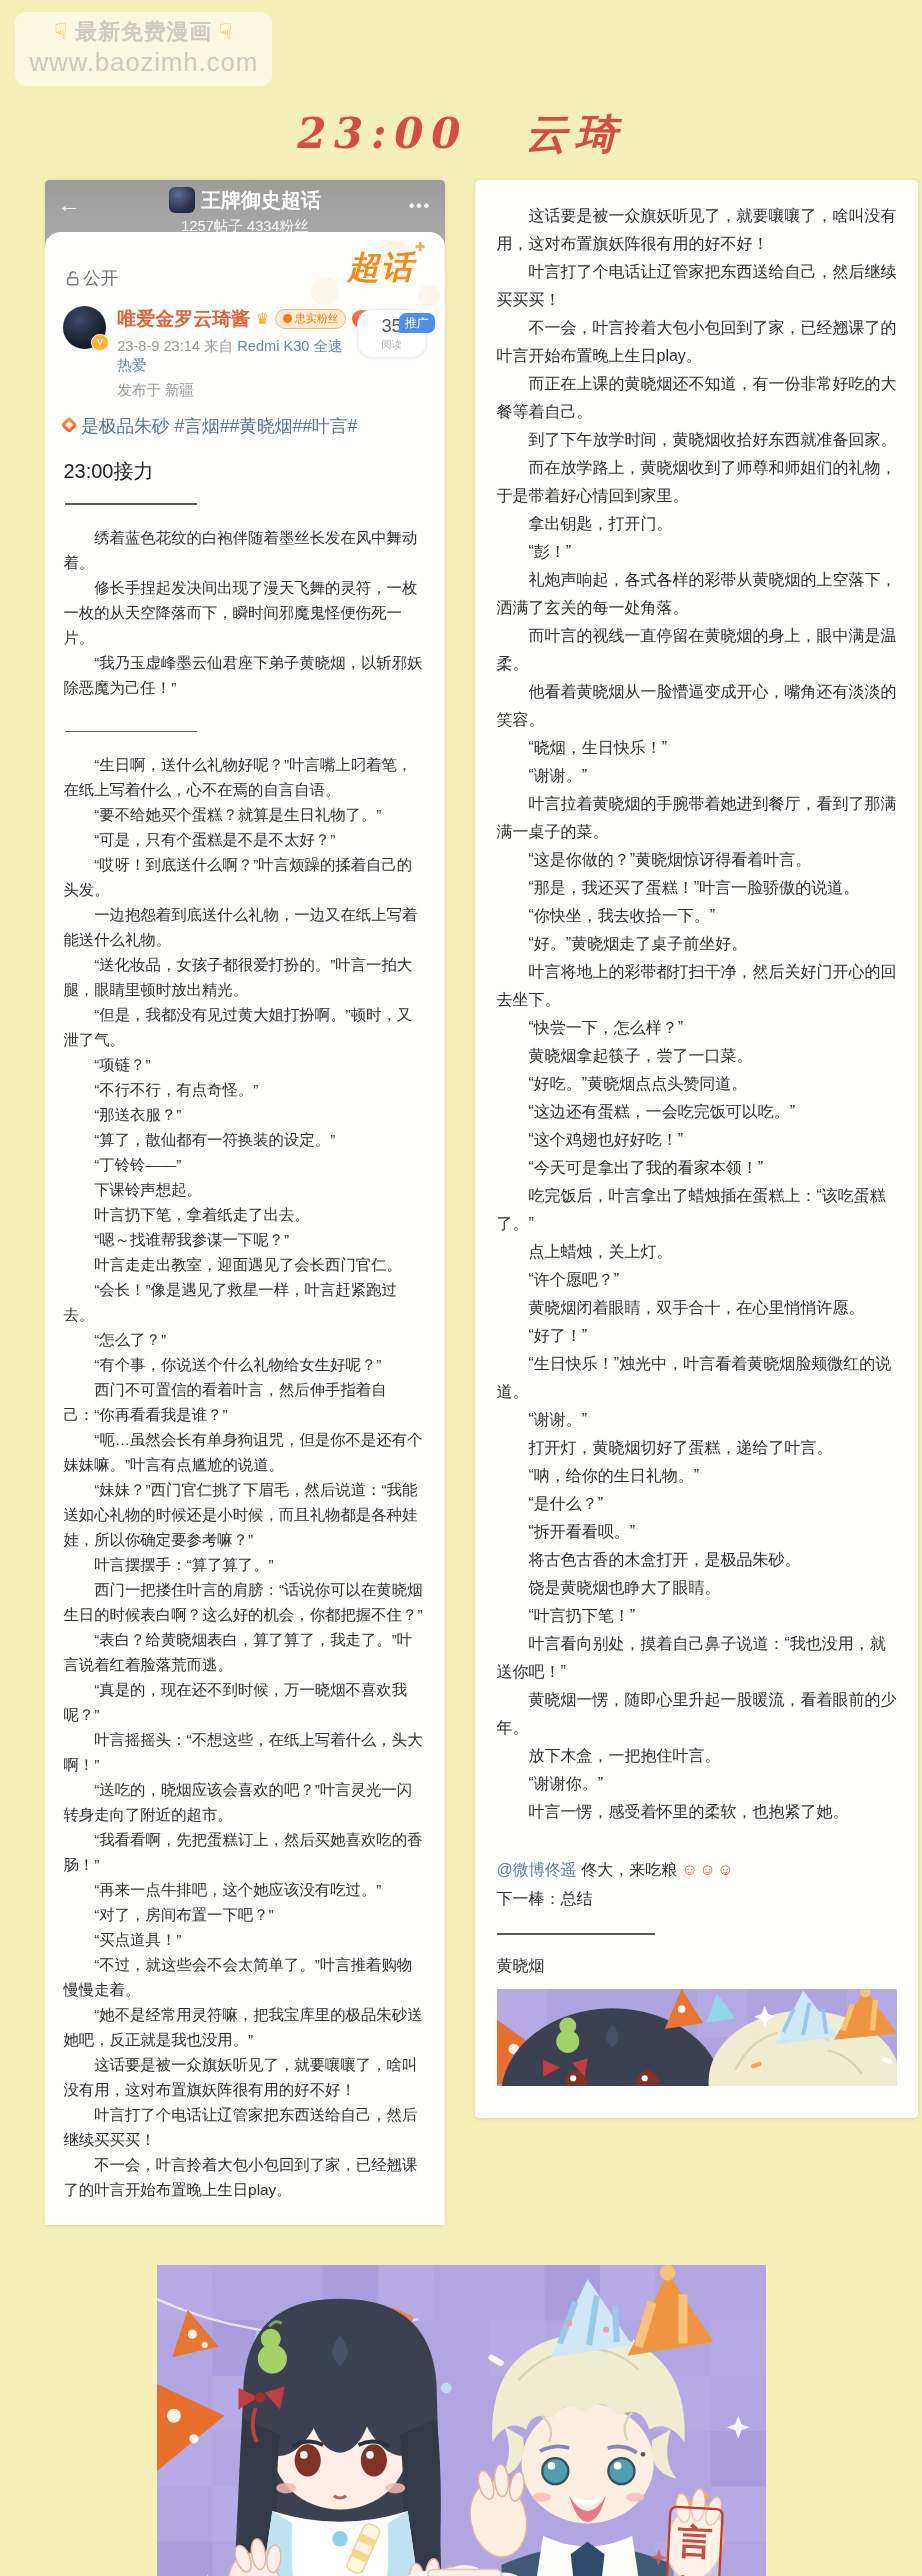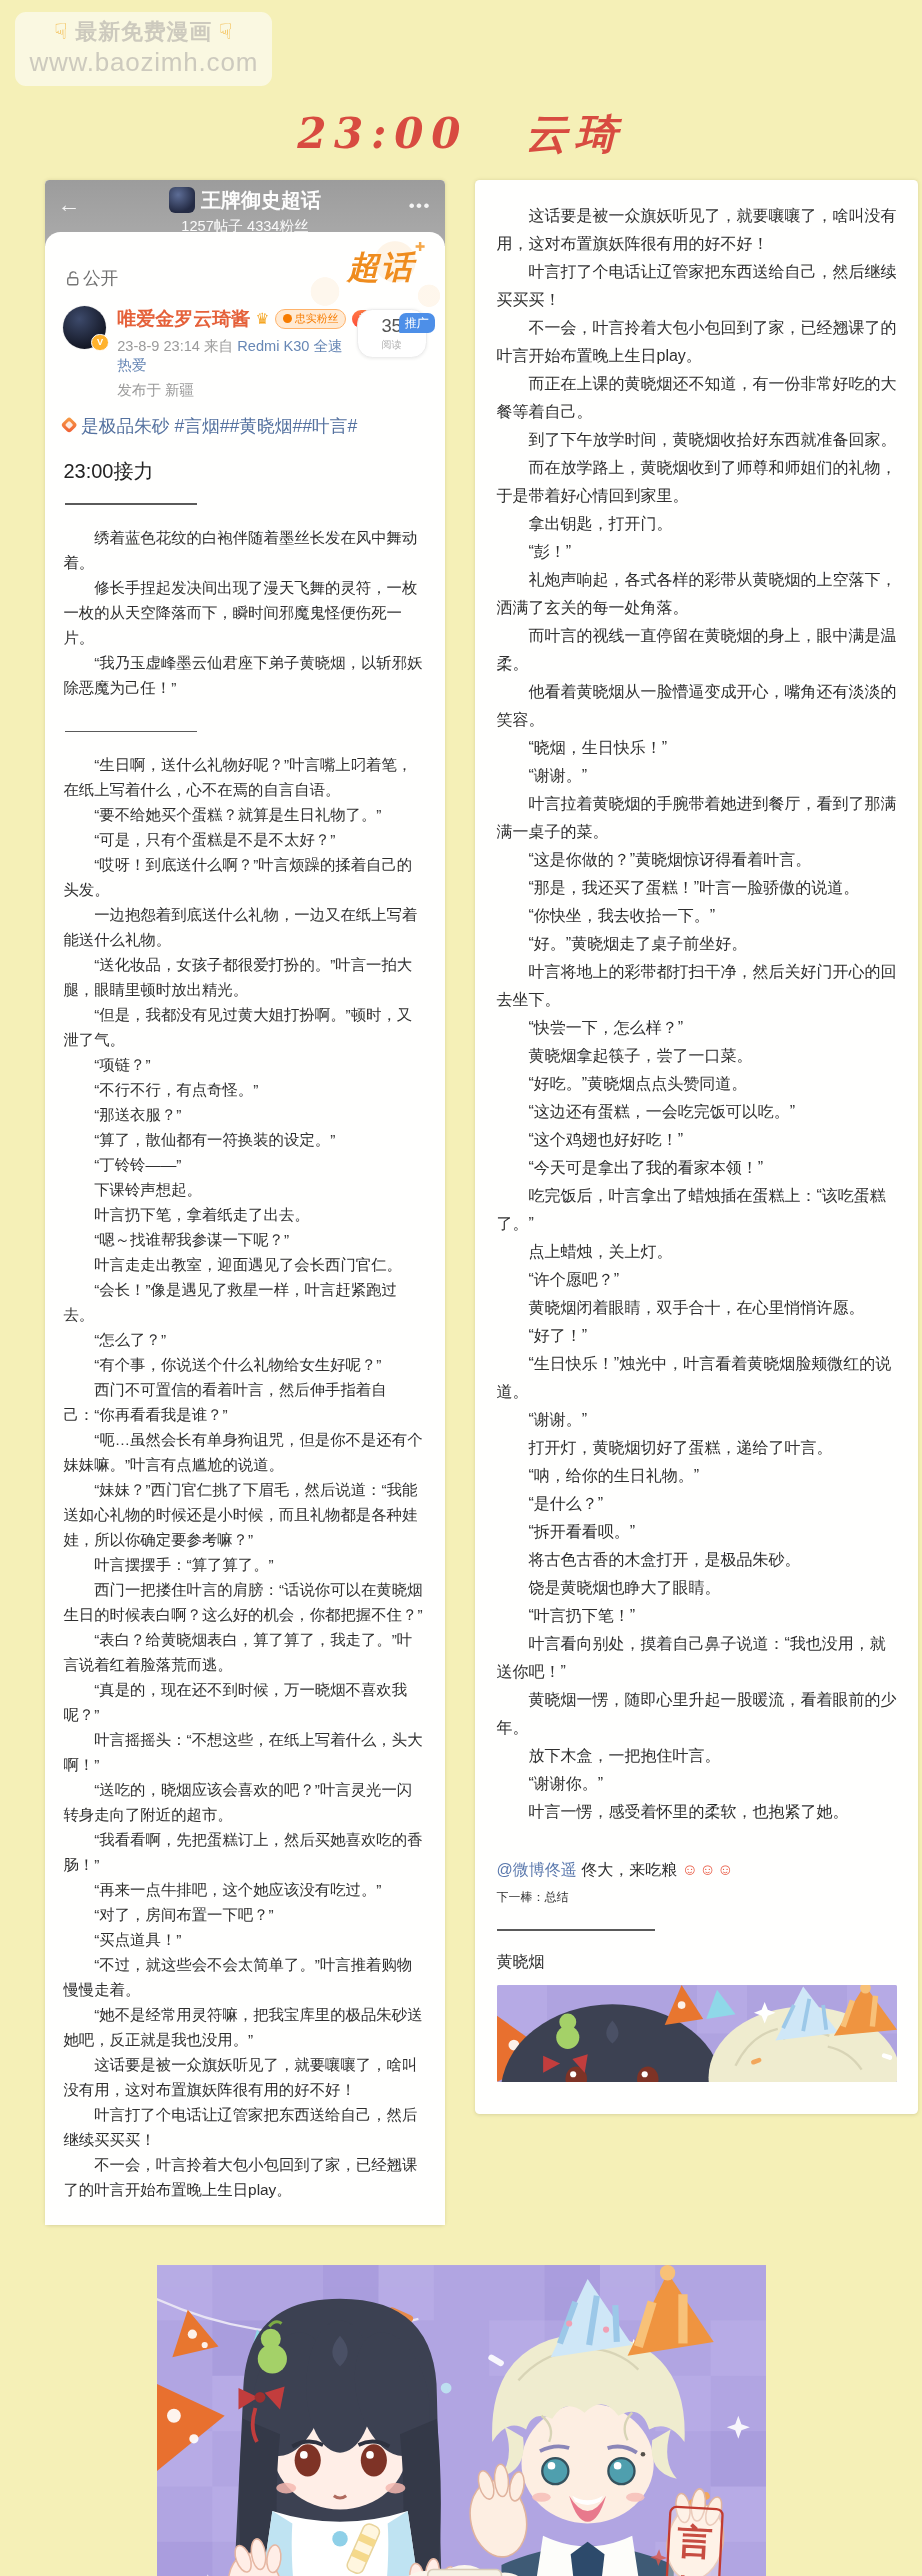--- a/index.html
+++ b/index.html
@@ -85,21 +85,21 @@
   .relay{margin-top:20px;font-size:20px;color:#222;}
   .divider{width:132px;height:1.5px;background:#5a5a5a;margin:18.4px 0 20px 1.5px;}
   .divider.d2{margin-top:31px;}
   .story p, .para{font-size:15.4px;line-height:25px;margin:0;text-indent:2em;color:#2f2f2f;}
   .story{margin-top:3.1px;}
   
   .card-right .para{font-size:16px;line-height:28px;}
   .mention-block{margin-top:31px;font-size:16px;line-height:26px;}
   .mention-link{color:#5b79ad;}
   .emoji-drool{color:#e8553e;letter-spacing:1.5px;}
-  .next-line{margin-top:6.1px;font-size:12px;}
+  .next-line{margin-top:6.1px;font-size:16px;}
   .divider3{width:158px;height:1.5px;background:#5a5a5a;margin:23px 0 21.5px;}
   .char-name{font-size:16px;margin-bottom:12.3px;}
   .inset-img{width:400px;height:97px;display:block;border-radius:1.5px;}
   
   .illus-wrap{width:609px;margin:40px auto 0;display:block;}
   .illus{display:block;width:609px;height:383px;}
 </style>
 </head>
 <body>
 

